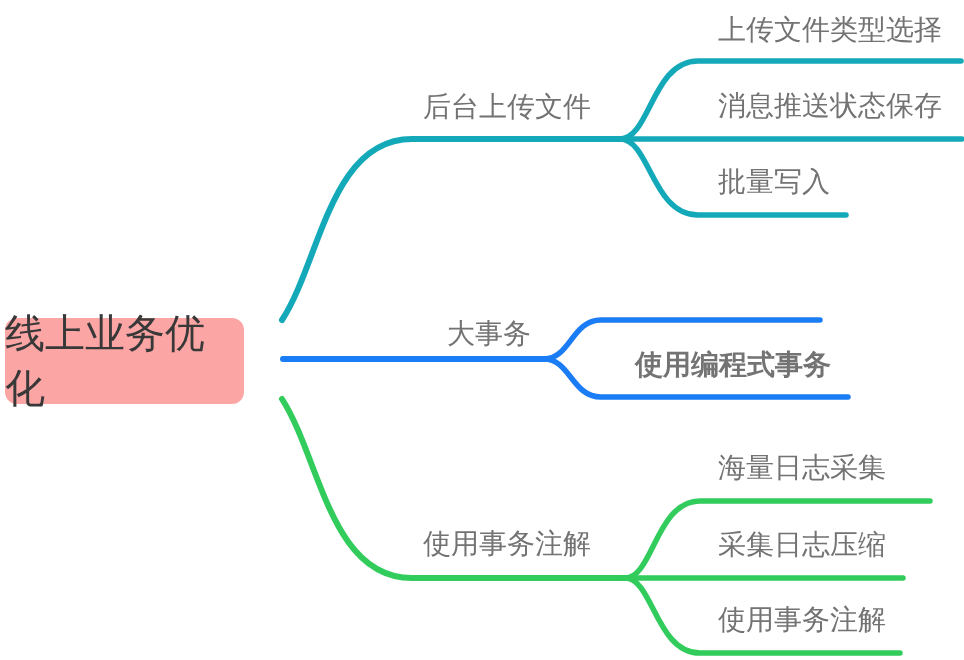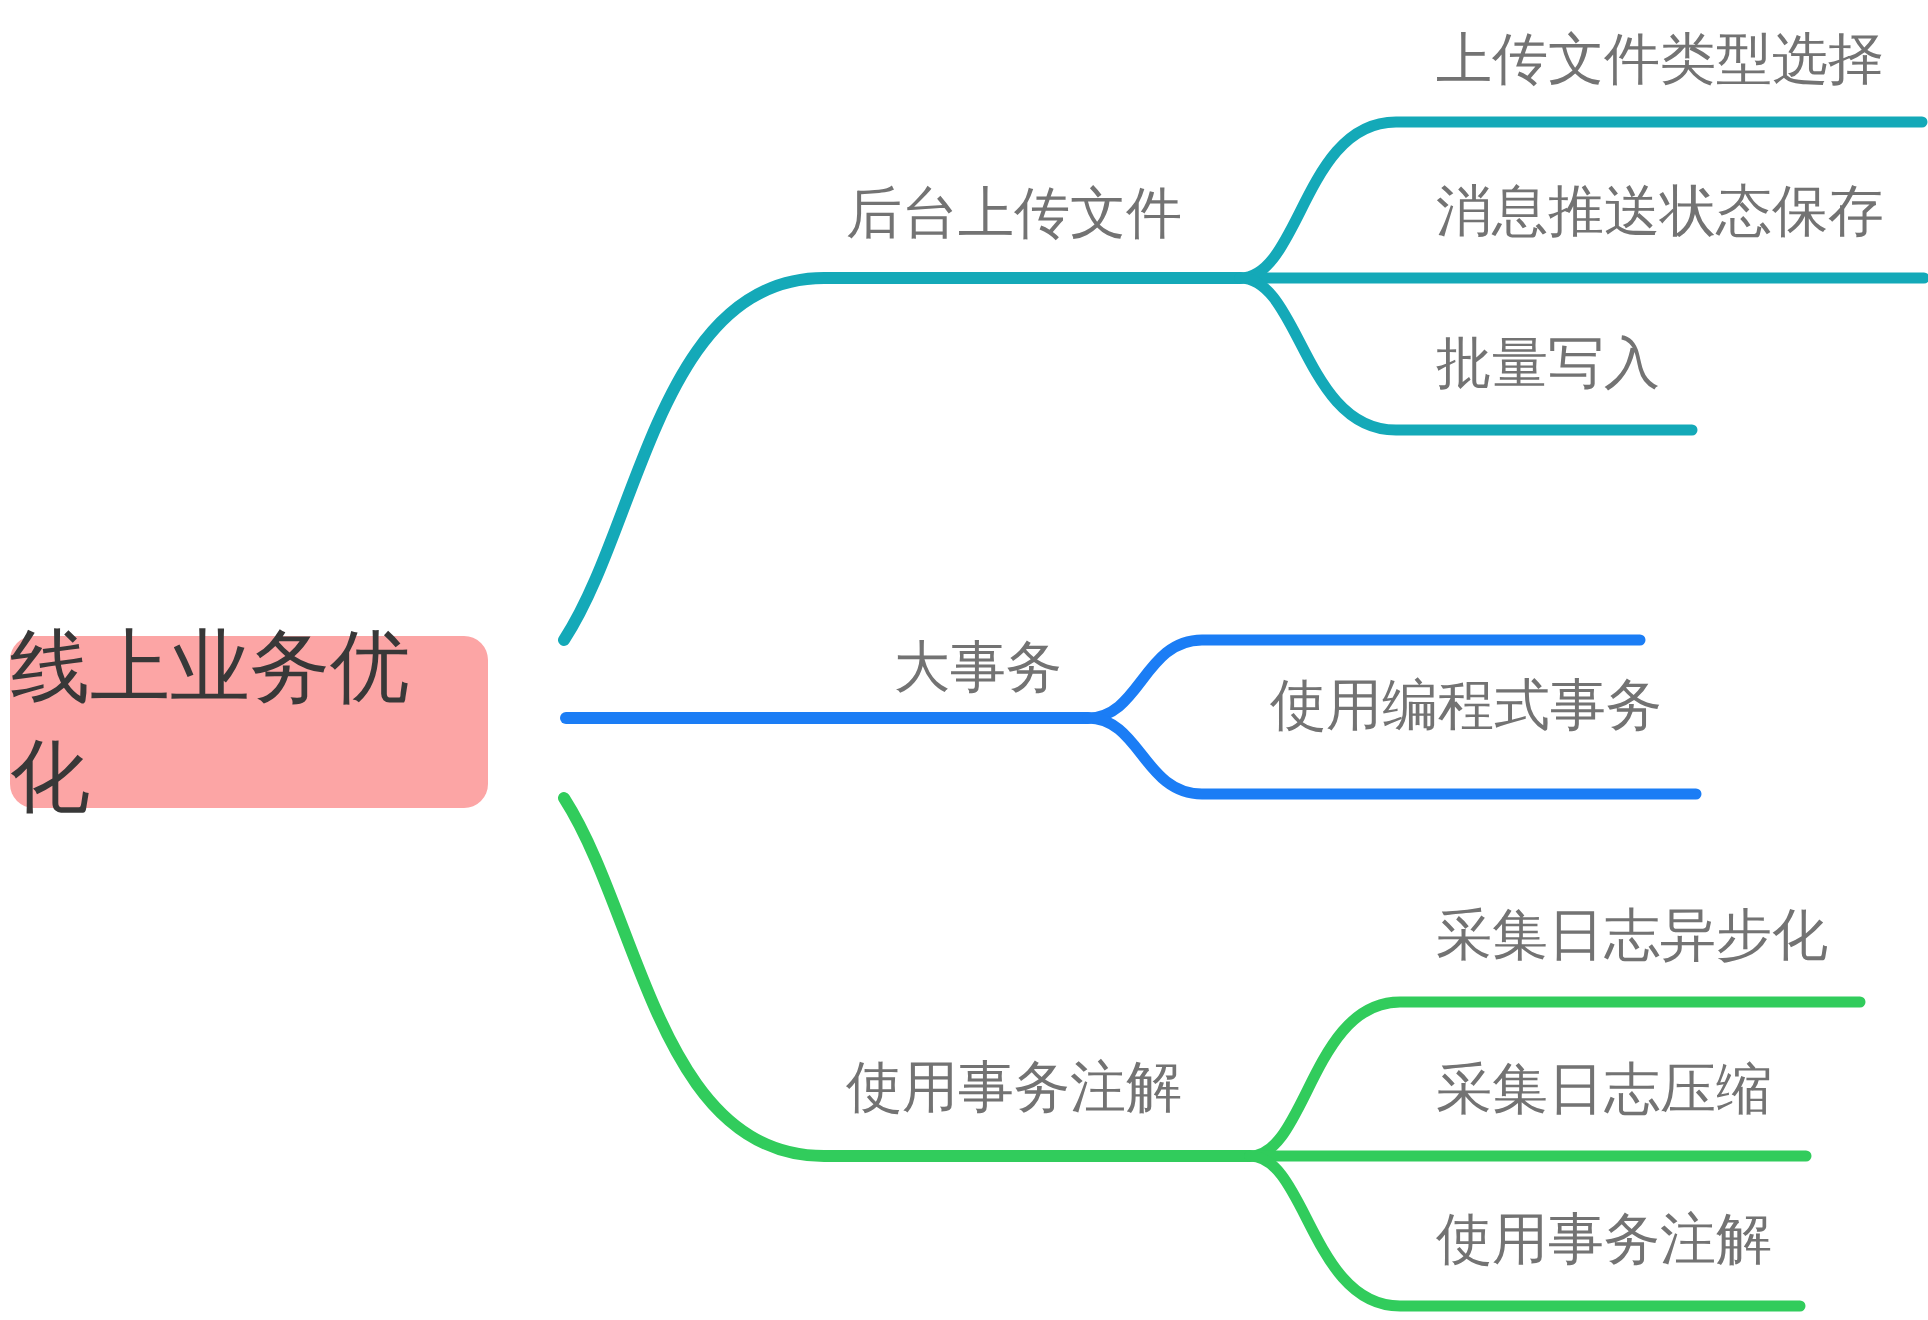--- a/index.html
+++ b/index.html
@@ -50,21 +50,21 @@
     color: #383838;
     cursor: default;
   }
   
   .lbl-b1 { left: 423px; top: 91px; text-align: center; }
   .lbl-t1 { left: 718px; top: 14px; }
   .lbl-t2 { left: 718px; top: 90px; }
   .lbl-t3 { left: 718px; top: 166px; }
   .lbl-b2 { left: 423px; top: 318px; margin-left: 24px; }
   .lbl-u1 { left: 635px; top: 276px; }
-  .lbl-u2 { left: 635px; top: 337px; }
+  .lbl-u2 { left: 635px; top: 349px; font-weight: bold; }
   .lbl-b3 { left: 423px; top: 528px; }
   .lbl-g1 { left: 718px; top: 452px; }
   .lbl-g2 { left: 718px; top: 529px; }
   .lbl-g3 { left: 718px; top: 604px; }
 </style>
 </head>
 <body>
 
 <div class="canvas">
 
@@ -89,17 +89,17 @@
 
   <div class="node-label lbl-b1">后台上传文件</div>
   <div class="node-label lbl-t1">上传文件类型选择</div>
   <div class="node-label lbl-t2">消息推送状态保存</div>
   <div class="node-label lbl-t3">批量写入</div>
 
   <div class="node-label lbl-b2">大事务</div>
   <div class="node-label lbl-u2">使用编程式事务</div>
 
   <div class="node-label lbl-b3">使用事务注解</div>
-  <div class="node-label lbl-g1">采集日志异步化</div>
+  <div class="node-label lbl-g1">海量日志采集</div>
   <div class="node-label lbl-g2">采集日志压缩</div>
   <div class="node-label lbl-g3">使用事务注解</div>
 
 </div>
 
 </body></html>

